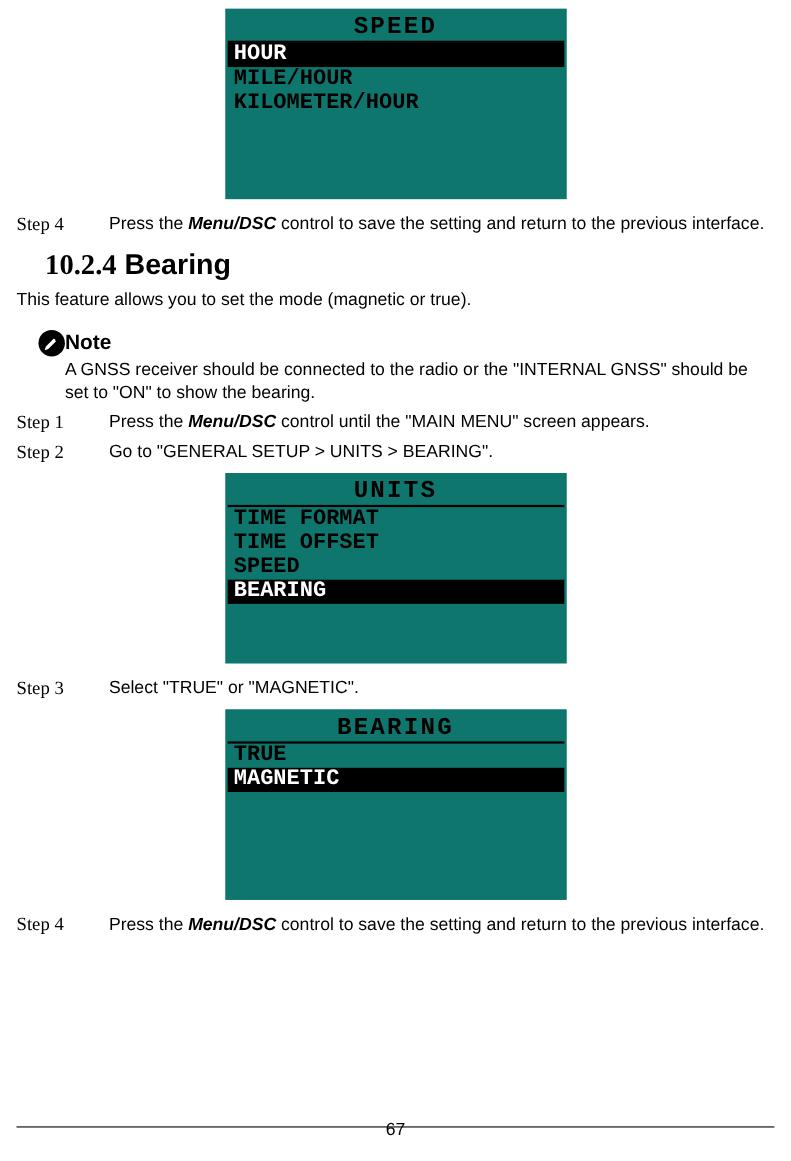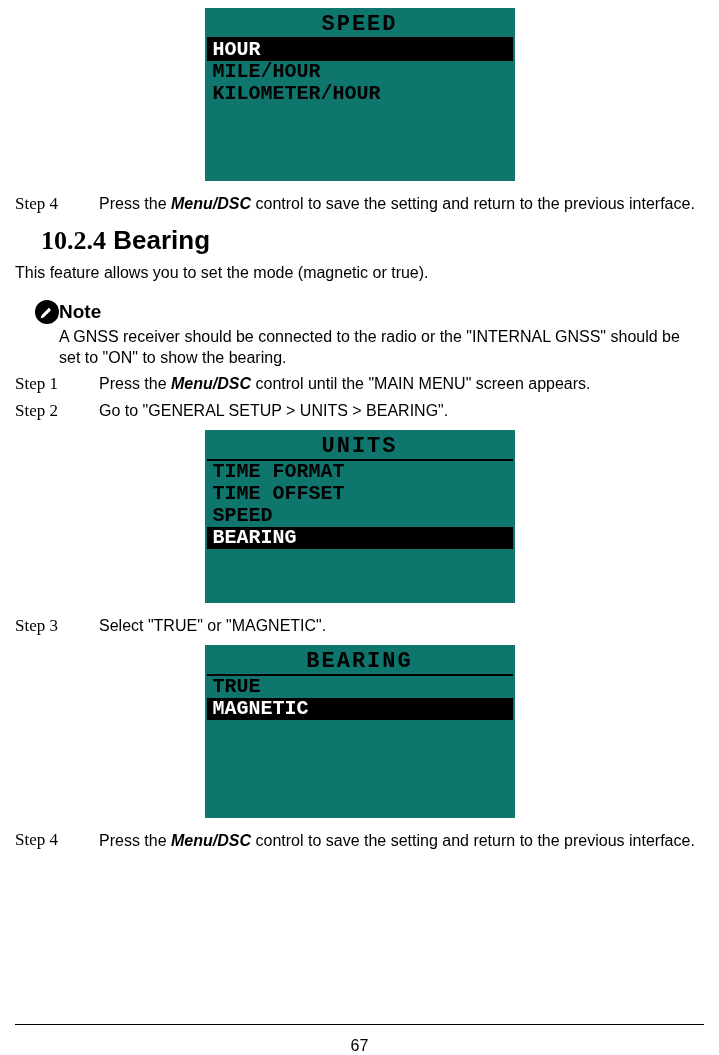--- a/index.html
+++ b/index.html
@@ -95,21 +95,21 @@
     .bold { font-weight: bold; font-style: italic; }
     .footer-rule {
       position: absolute;
       left: 15px;
       right: 15px;
       bottom: 30px;
       border-top: 1px solid #000;
     }
     .page-number {
       position: absolute;
-      bottom: 0;
+      bottom: 18px;
       left: 0;
       right: 0;
       text-align: center;
       font-size: 16px;
     }
   </style>
 </head>
 <body>
 
 <div class="screen">

